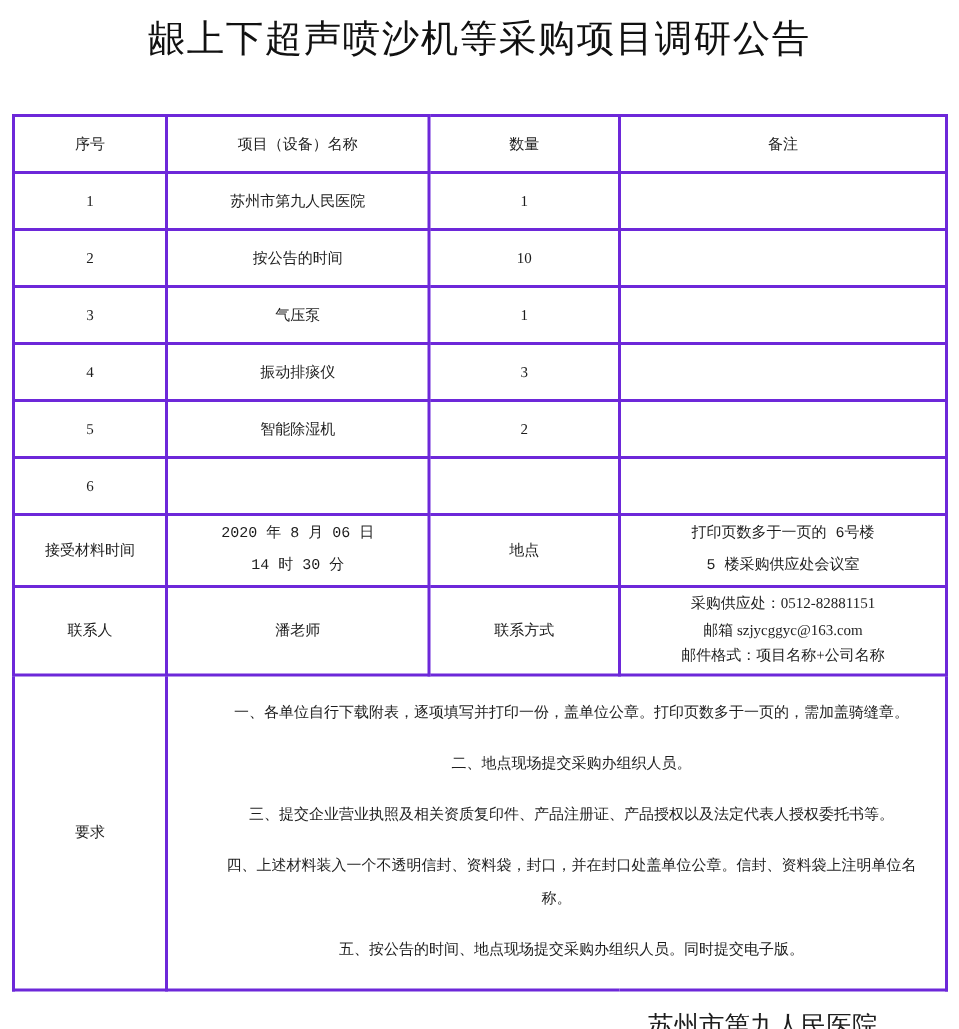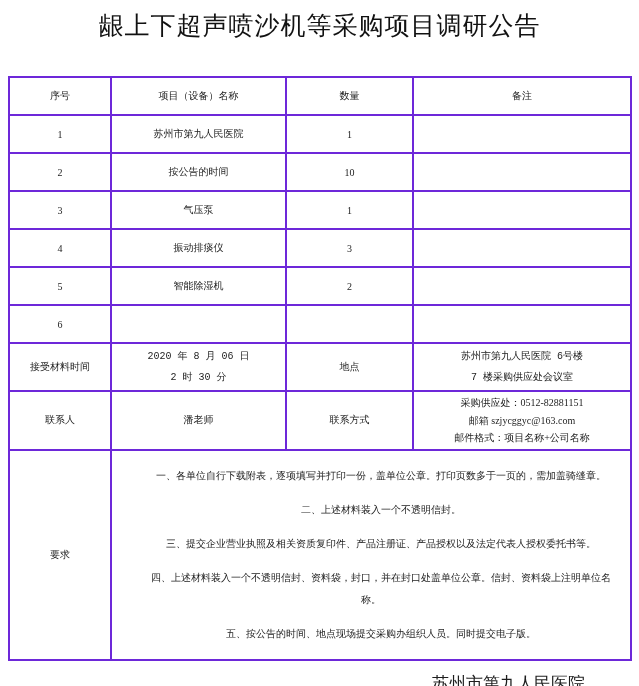--- a/index.html
+++ b/index.html
@@ -124,45 +124,45 @@
       <td>6</td>
       <td></td>
       <td></td>
       <td></td>
     </tr>
 
     <tr class="r-time">
       <td>接受材料时间</td>
       <td class="two-line">
         <div>2020 年 8 月 06 日</div>
-        <div>2 时 30 分</div>
+        <div>14 时 30 分</div>
       </td>
       <td>地点</td>
       <td class="two-line">
-        <div>苏州市第九人民医院 6号楼</div>
-        <div>7 楼采购供应处会议室</div>
+        <div>打印页数多于一页的 6号楼</div>
+        <div>5 楼采购供应处会议室</div>
       </td>
     </tr>
 
     <tr class="r-contact">
       <td>联系人</td>
       <td>潘老师</td>
       <td>联系方式</td>
       <td class="cm-cell">
         <div>采购供应处：0512-82881151</div>
         <div>邮箱 szjycggyc@163.com</div>
         <div>邮件格式：项目名称+公司名称</div>
       </td>
     </tr>
 
     <tr class="r-req">
       <td class="req-label">要求</td>
       <td class="req-cell" colspan="3">
         <p>一、各单位自行下载附表，逐项填写并打印一份，盖单位公章。打印页数多于一页的，需加盖骑缝章。</p>
-        <p>二、上述材料装入一个不透明信封。</p>
+        <p>二、地点现场提交采购办组织人员。</p>
         <p>三、提交企业营业执照及相关资质复印件、产品注册证、产品授权以及法定代表人授权委托书等。</p>
         <p>四、上述材料装入一个不透明信封、资料袋，封口，并在封口处盖单位公章。信封、资料袋上注明单位名称。</p>
         <p>五、按公告的时间、地点现场提交采购办组织人员。同时提交电子版。</p>
       </td>
     </tr>
   </tbody>
 </table>
 
 <div class="footer-org">苏州市第九人民医院</div>
 

